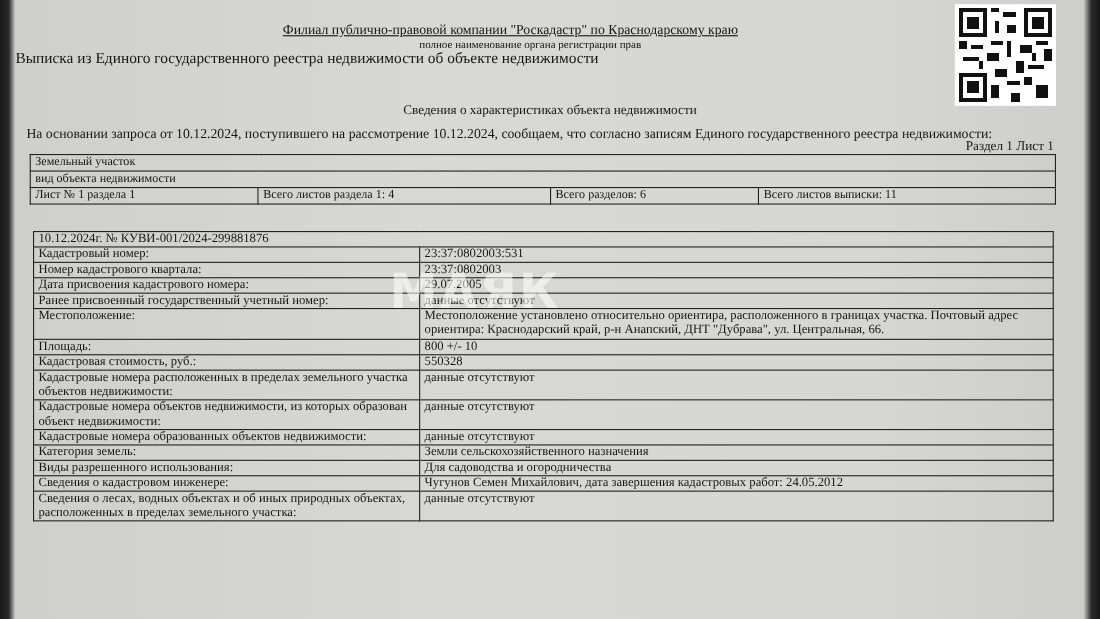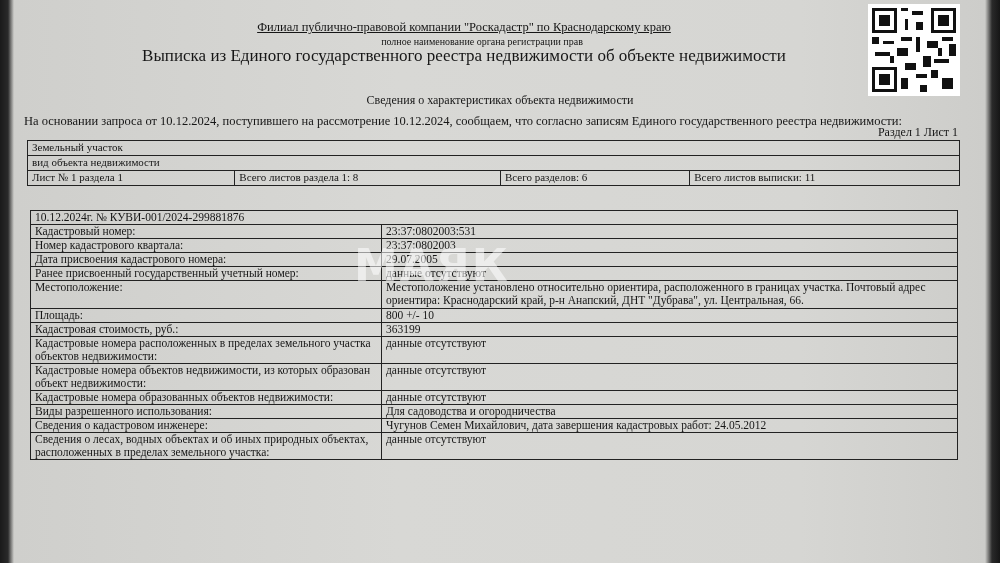--- a/index.html
+++ b/index.html
@@ -6,21 +6,21 @@
   body {
     width:1000px; height:563px; overflow:hidden;
     background: linear-gradient(90deg, #1a1a1a 0px, #2a2a2a 8px, #cfcfcc 14px, #d8d8d5 40%, #d6d6d3 80%, #cdcdca 985px, #2a2a2a 992px, #161616 1000px);
     font-family: "Liberation Serif", serif; color:#161616;
     position:relative;
   }
   .page { position:absolute; left:14px; top:0; width:972px; height:406px; }
   .hdr1 { position:absolute; left:0; width:900px; top:20px; text-align:center; font-size:12.5px; }
   .hdr1 span { text-decoration: underline; }
   .hdr-sub { position:absolute; left:0; width:900px; top:36px; text-align:center; font-size:10px;margin-left:18px; }
-  .hdr2 { position:absolute; left:0; width:900px; top:46px; text-align:center; font-size:17px; }
+  .hdr2 { position:absolute; left:0; width:900px; top:46px; text-align:left; font-size:14px; }
   .qr { position:absolute; left:854px; top:4px; width:92px; height:92px; background:#fff; }
   .h-info { position:absolute; left:0; width:972px; top:93px; text-align:center; font-size:12px; }
   .basis { position:absolute; left:10px; top:114px; font-size:12.5px; white-space:nowrap; }
   .section { position:absolute; right:28px; top:125px; font-size:12px; }
   table { border-collapse:collapse; position:absolute; }
   td { border:1.5px solid #222; padding:0 4px; font-size:11.5px; line-height:13px; vertical-align:top; }
   .t1 { left:13px; top:140px; width:933px; }
   .t1 td { text-align:left; height:14px; font-size:11px; }
   .t2 { left:16px; top:210px; width:928px; }
   .t2 td.l { width:342px;margin-top:31px; }
@@ -83,21 +83,21 @@
   <table class="t1">
     <tbody>
         <tr>
           <td colspan="4">Земельный участок</td>
         </tr>
     <tr>
           <td colspan="4">вид объекта недвижимости</td>
         </tr>
     <tr>
       <td>Лист № 1 раздела 1</td>
-      <td>Всего листов раздела 1: 8</td>
+      <td>Всего листов раздела 1: 4</td>
       <td>Всего разделов: 6</td>
       <td>Всего листов выписки: 11</td>
     </tr>
   </tbody>
     </table>
 
   <table class="t2">
     <tbody>
         <tr>
           <td colspan="2">10.12.2024г. № КУВИ-001/2024-299881876</td>
@@ -121,33 +121,37 @@
     <tr>
           <td class="l h2">Местоположение:</td>
           <td>Местоположение установлено относительно ориентира, расположенного в границах участка. Почтовый адрес ориентира: Краснодарский край, р-н Анапский, ДНТ "Дубрава", ул. Центральная, 66.</td>
         </tr>
     <tr>
           <td class="l">Площадь:</td>
           <td>800 +/- 10</td>
         </tr>
     <tr>
           <td class="l">Кадастровая стоимость, руб.:</td>
-          <td>363199</td>
+          <td>550328</td>
         </tr>
     <tr>
           <td class="l">Кадастровые номера расположенных в пределах земельного участка объектов недвижимости:</td>
           <td>данные отсутствуют</td>
         </tr>
     <tr>
           <td class="l">Кадастровые номера объектов недвижимости, из которых образован объект недвижимости:</td>
           <td>данные отсутствуют</td>
         </tr>
     <tr>
           <td class="l">Кадастровые номера образованных объектов недвижимости:</td>
           <td>данные отсутствуют</td>
+        </tr>
+    <tr>
+          <td class="l">Категория земель:</td>
+          <td>Земли сельскохозяйственного назначения</td>
         </tr>
     <tr>
           <td class="l">Виды разрешенного использования:</td>
           <td>Для садоводства и огородничества</td>
         </tr>
     <tr>
           <td class="l">Сведения о кадастровом инженере:</td>
           <td>Чугунов Семен Михайлович, дата завершения кадастровых работ: 24.05.2012</td>
         </tr>
     <tr>

